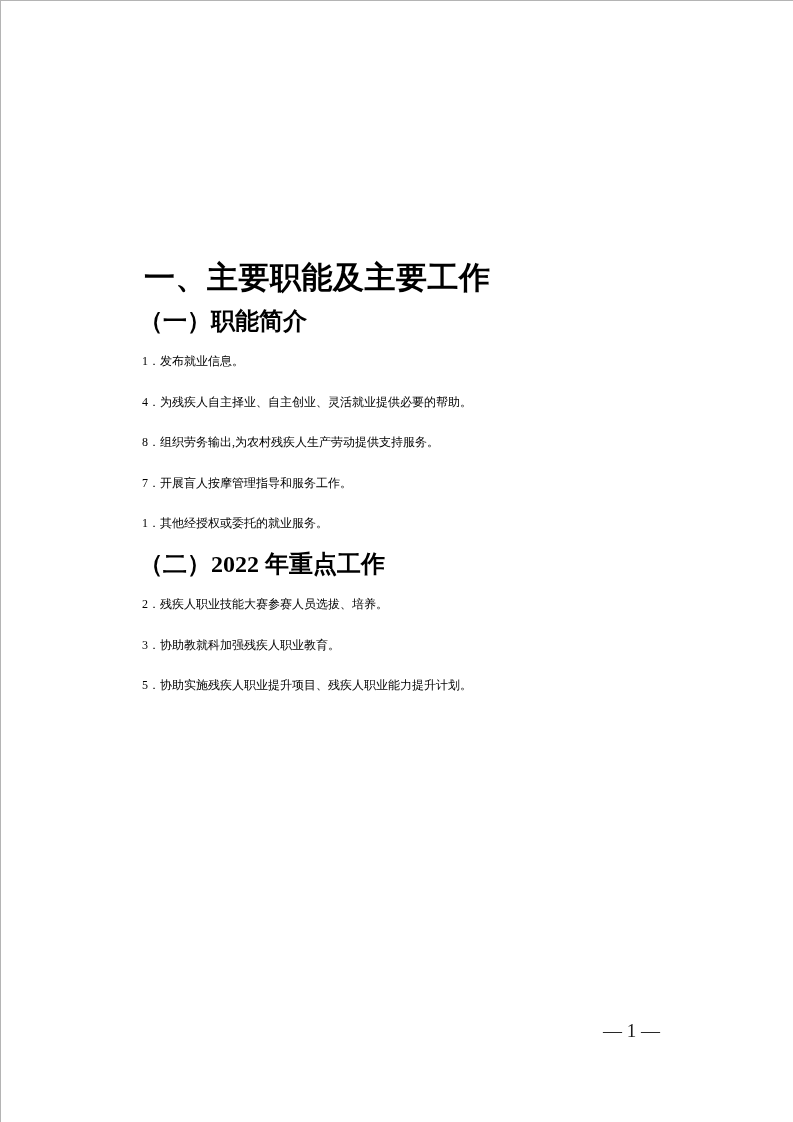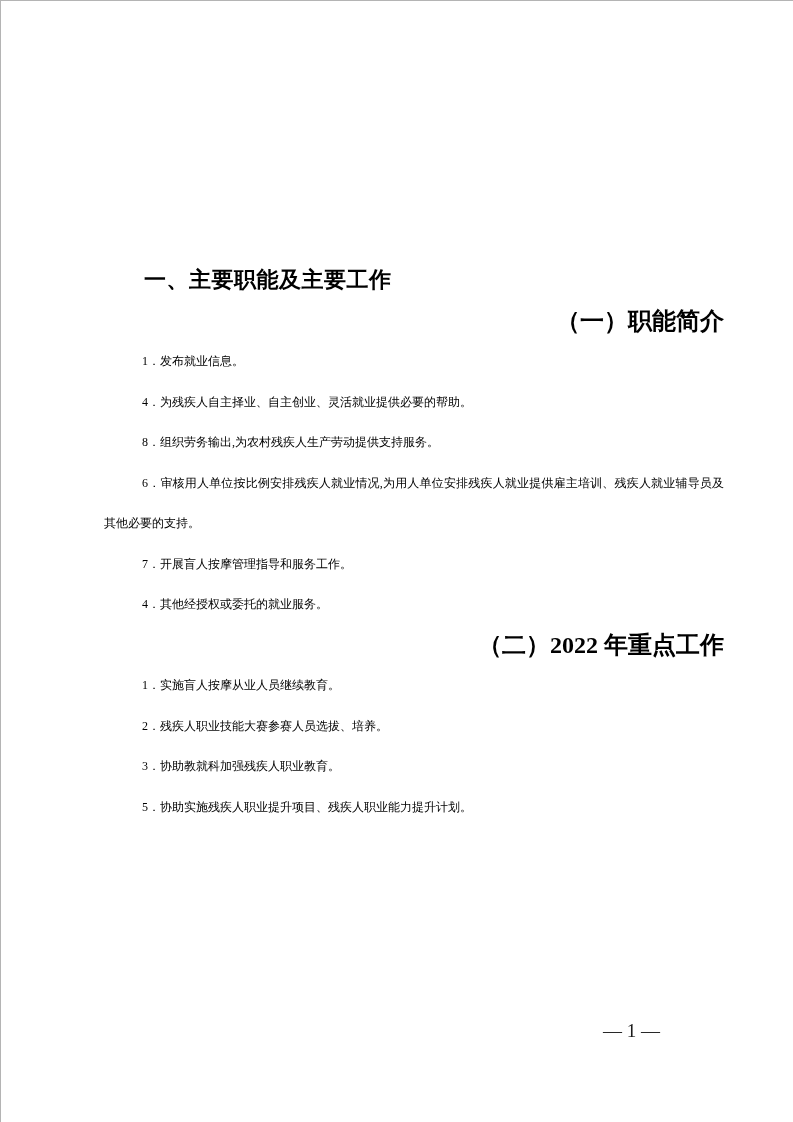--- a/index.html
+++ b/index.html
@@ -17,35 +17,34 @@
     border-top: 1px solid #b4b4b4;
     border-left: 1px solid #b4b4b4;
   }
   .doc {
     position: absolute;
     left: 103px;
     top: 259px;
     width: 620px;
   }
   .doc-heading {
-    font-family: Liberation Sans, sans-serif;
+    font-family: Liberation Mono, monospace;
     font-weight: 700;
-    font-size: 22px;
+    font-size: 31px;
     line-height: 40.5px;
     text-indent: 40px;
     letter-spacing: 0.5px;
     white-space: nowrap;
   }
   .section-heading {
     font-weight: 700;
     font-size: 24px;
     line-height: 40.5px;
     text-indent: 35px;
     white-space: nowrap;
-    text-align: right;
   }
   .doc p.item {
     font-size: 12px;
     line-height: 40.5px;
     text-indent: 38px;
     text-align: justify;
     text-justify: inter-ideograph;
     word-break: break-all;
   }
   .page-number {
@@ -66,28 +65,26 @@
 <div class="page">
   <main class="doc">
 
     <h1 class="doc-heading">一、主要职能及主要工作</h1>
 
     <section>
       <h2 class="section-heading">（一）职能简介</h2>
       <p class="item">1．发布就业信息。</p>
       <p class="item">4．为残疾人自主择业、自主创业、灵活就业提供必要的帮助。</p>
       <p class="item">8．组织劳务输出,为农村残疾人生产劳动提供支持服务。</p>
-      <p class="item">6．审核用人单位按比例安排残疾人就业情况,为用人单位安排残疾人就业提供雇主培训、残疾人就业辅导员及其他必要的支持。</p>
       <p class="item">7．开展盲人按摩管理指导和服务工作。</p>
-      <p class="item">4．其他经授权或委托的就业服务。</p>
+      <p class="item">1．其他经授权或委托的就业服务。</p>
     </section>
 
     <section>
       <h2 class="section-heading">（二）2022 年重点工作</h2>
-      <p class="item">1．实施盲人按摩从业人员继续教育。</p>
       <p class="item">2．残疾人职业技能大赛参赛人员选拔、培养。</p>
       <p class="item">3．协助教就科加强残疾人职业教育。</p>
       <p class="item">5．协助实施残疾人职业提升项目、残疾人职业能力提升计划。</p>
     </section>
 
   </main>
 
   <footer class="page-number">— 1 —</footer>
 </div>
 

